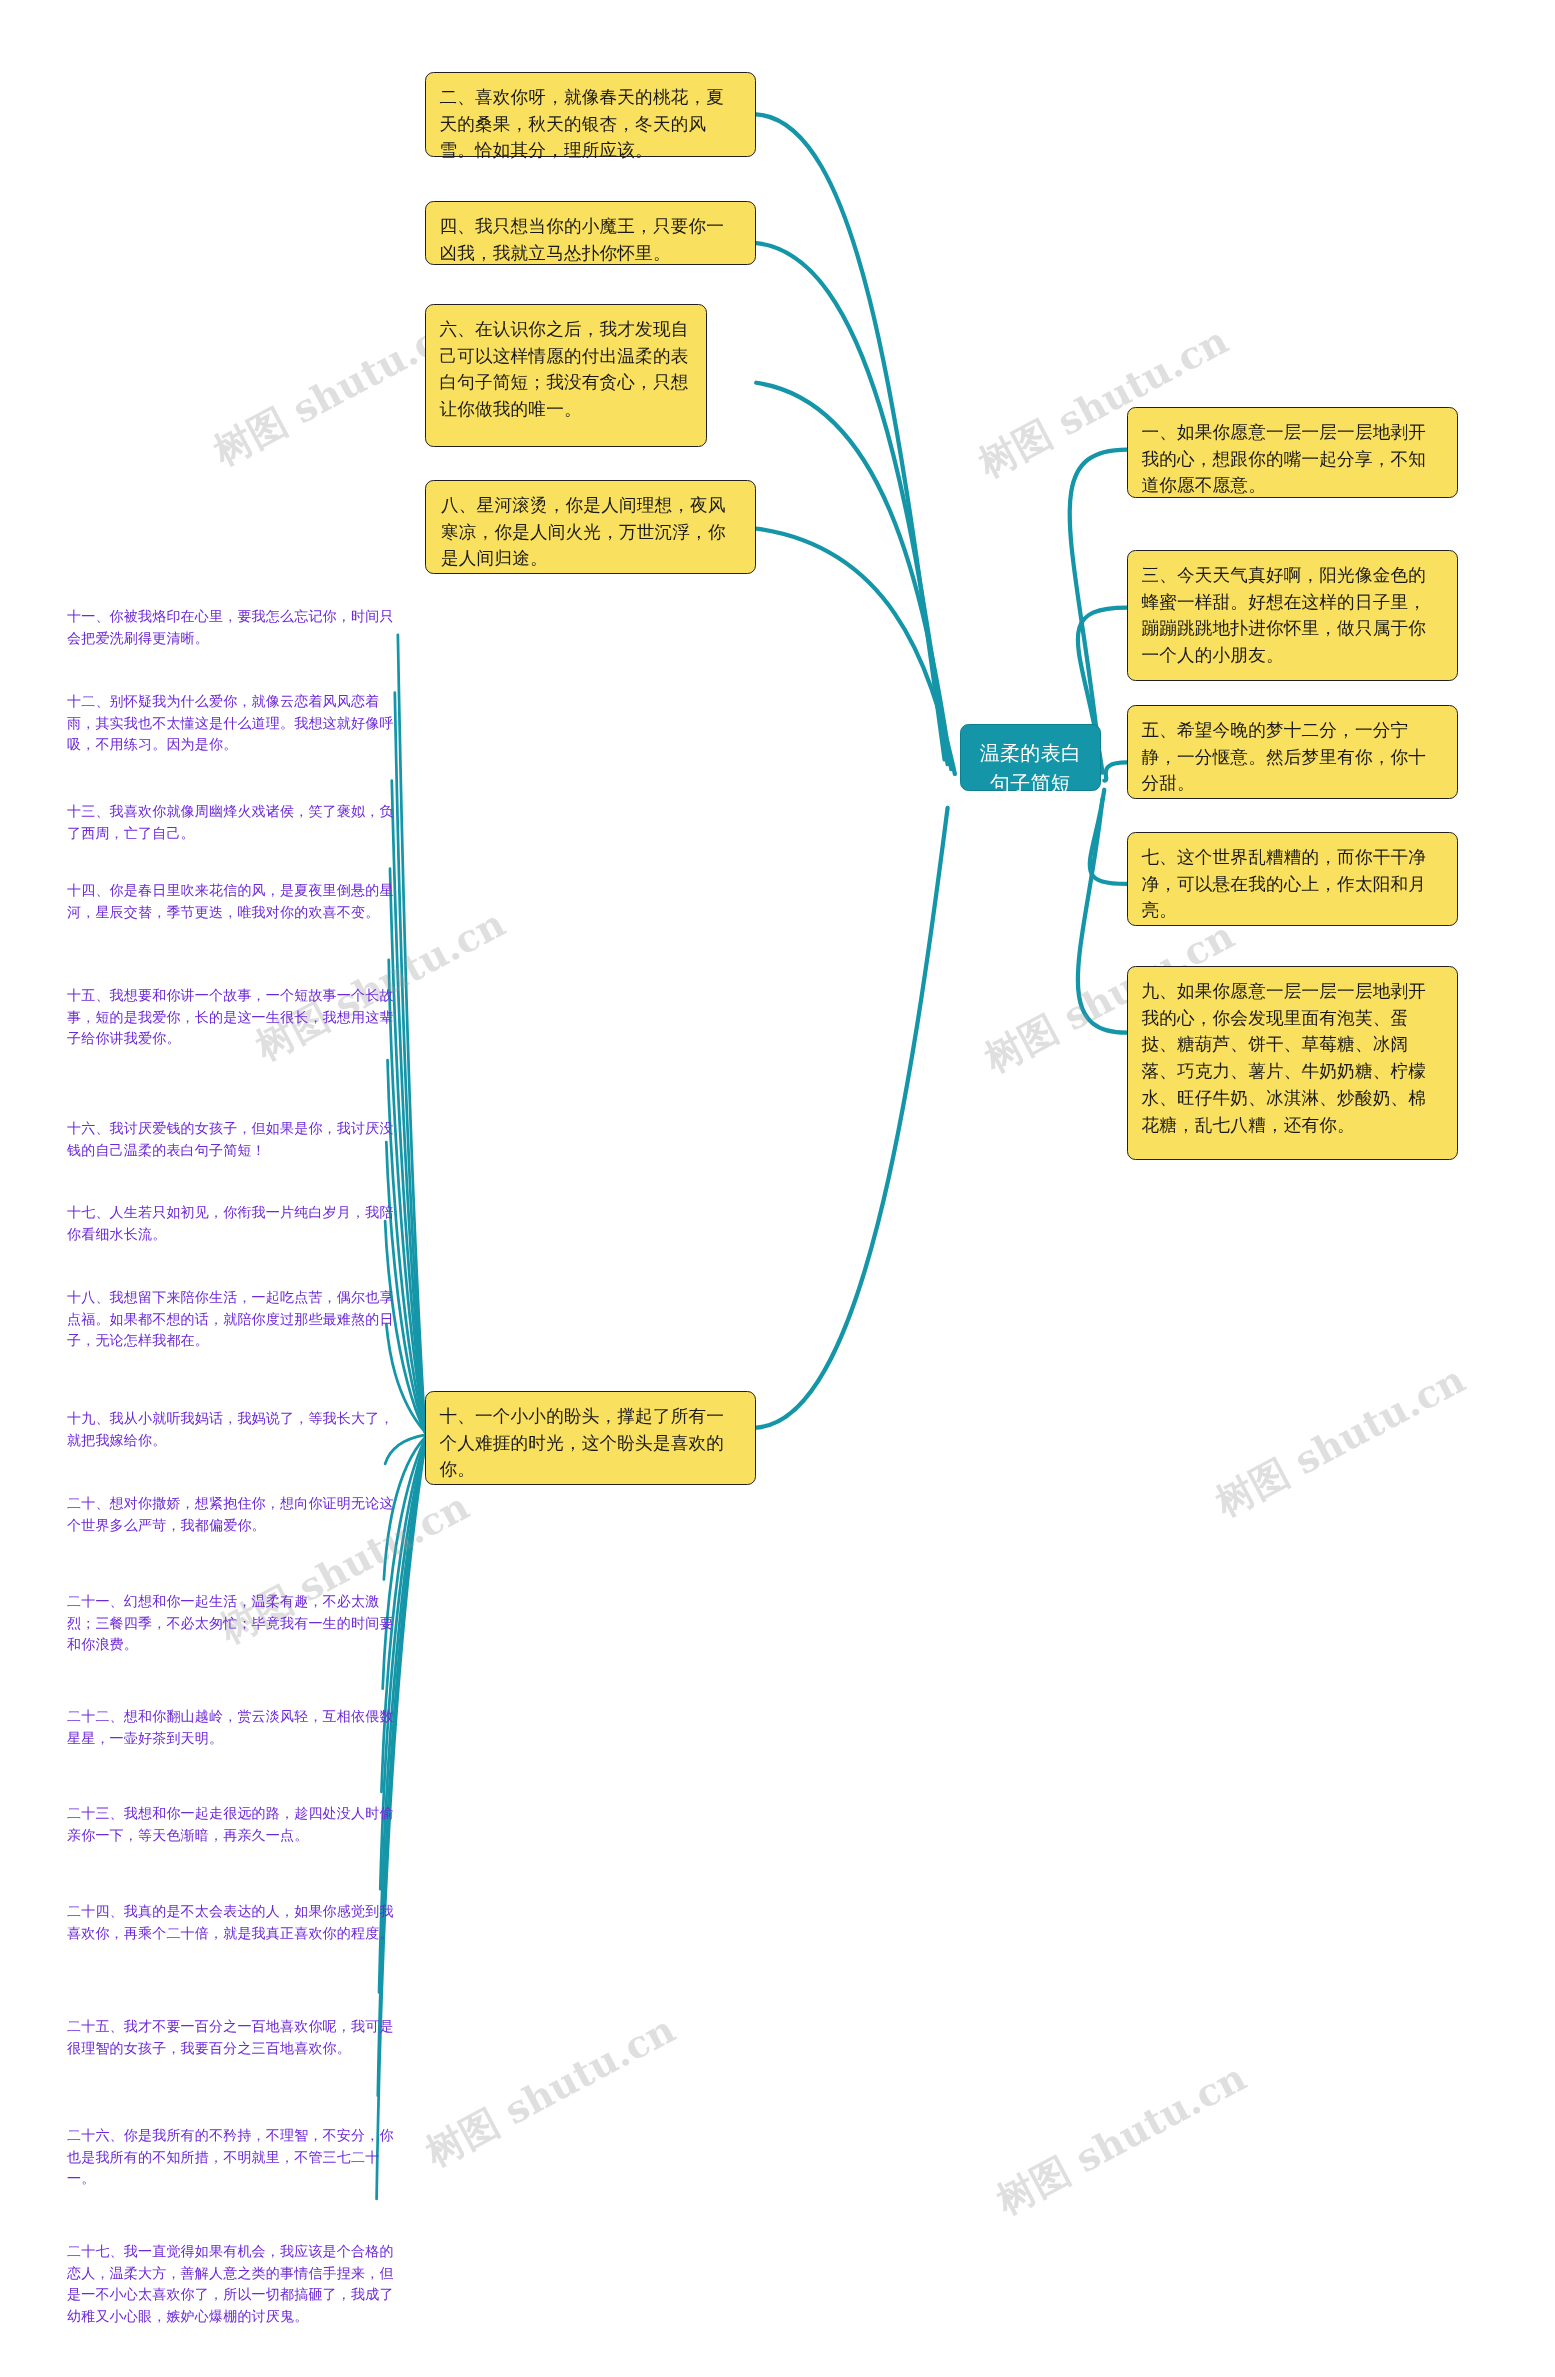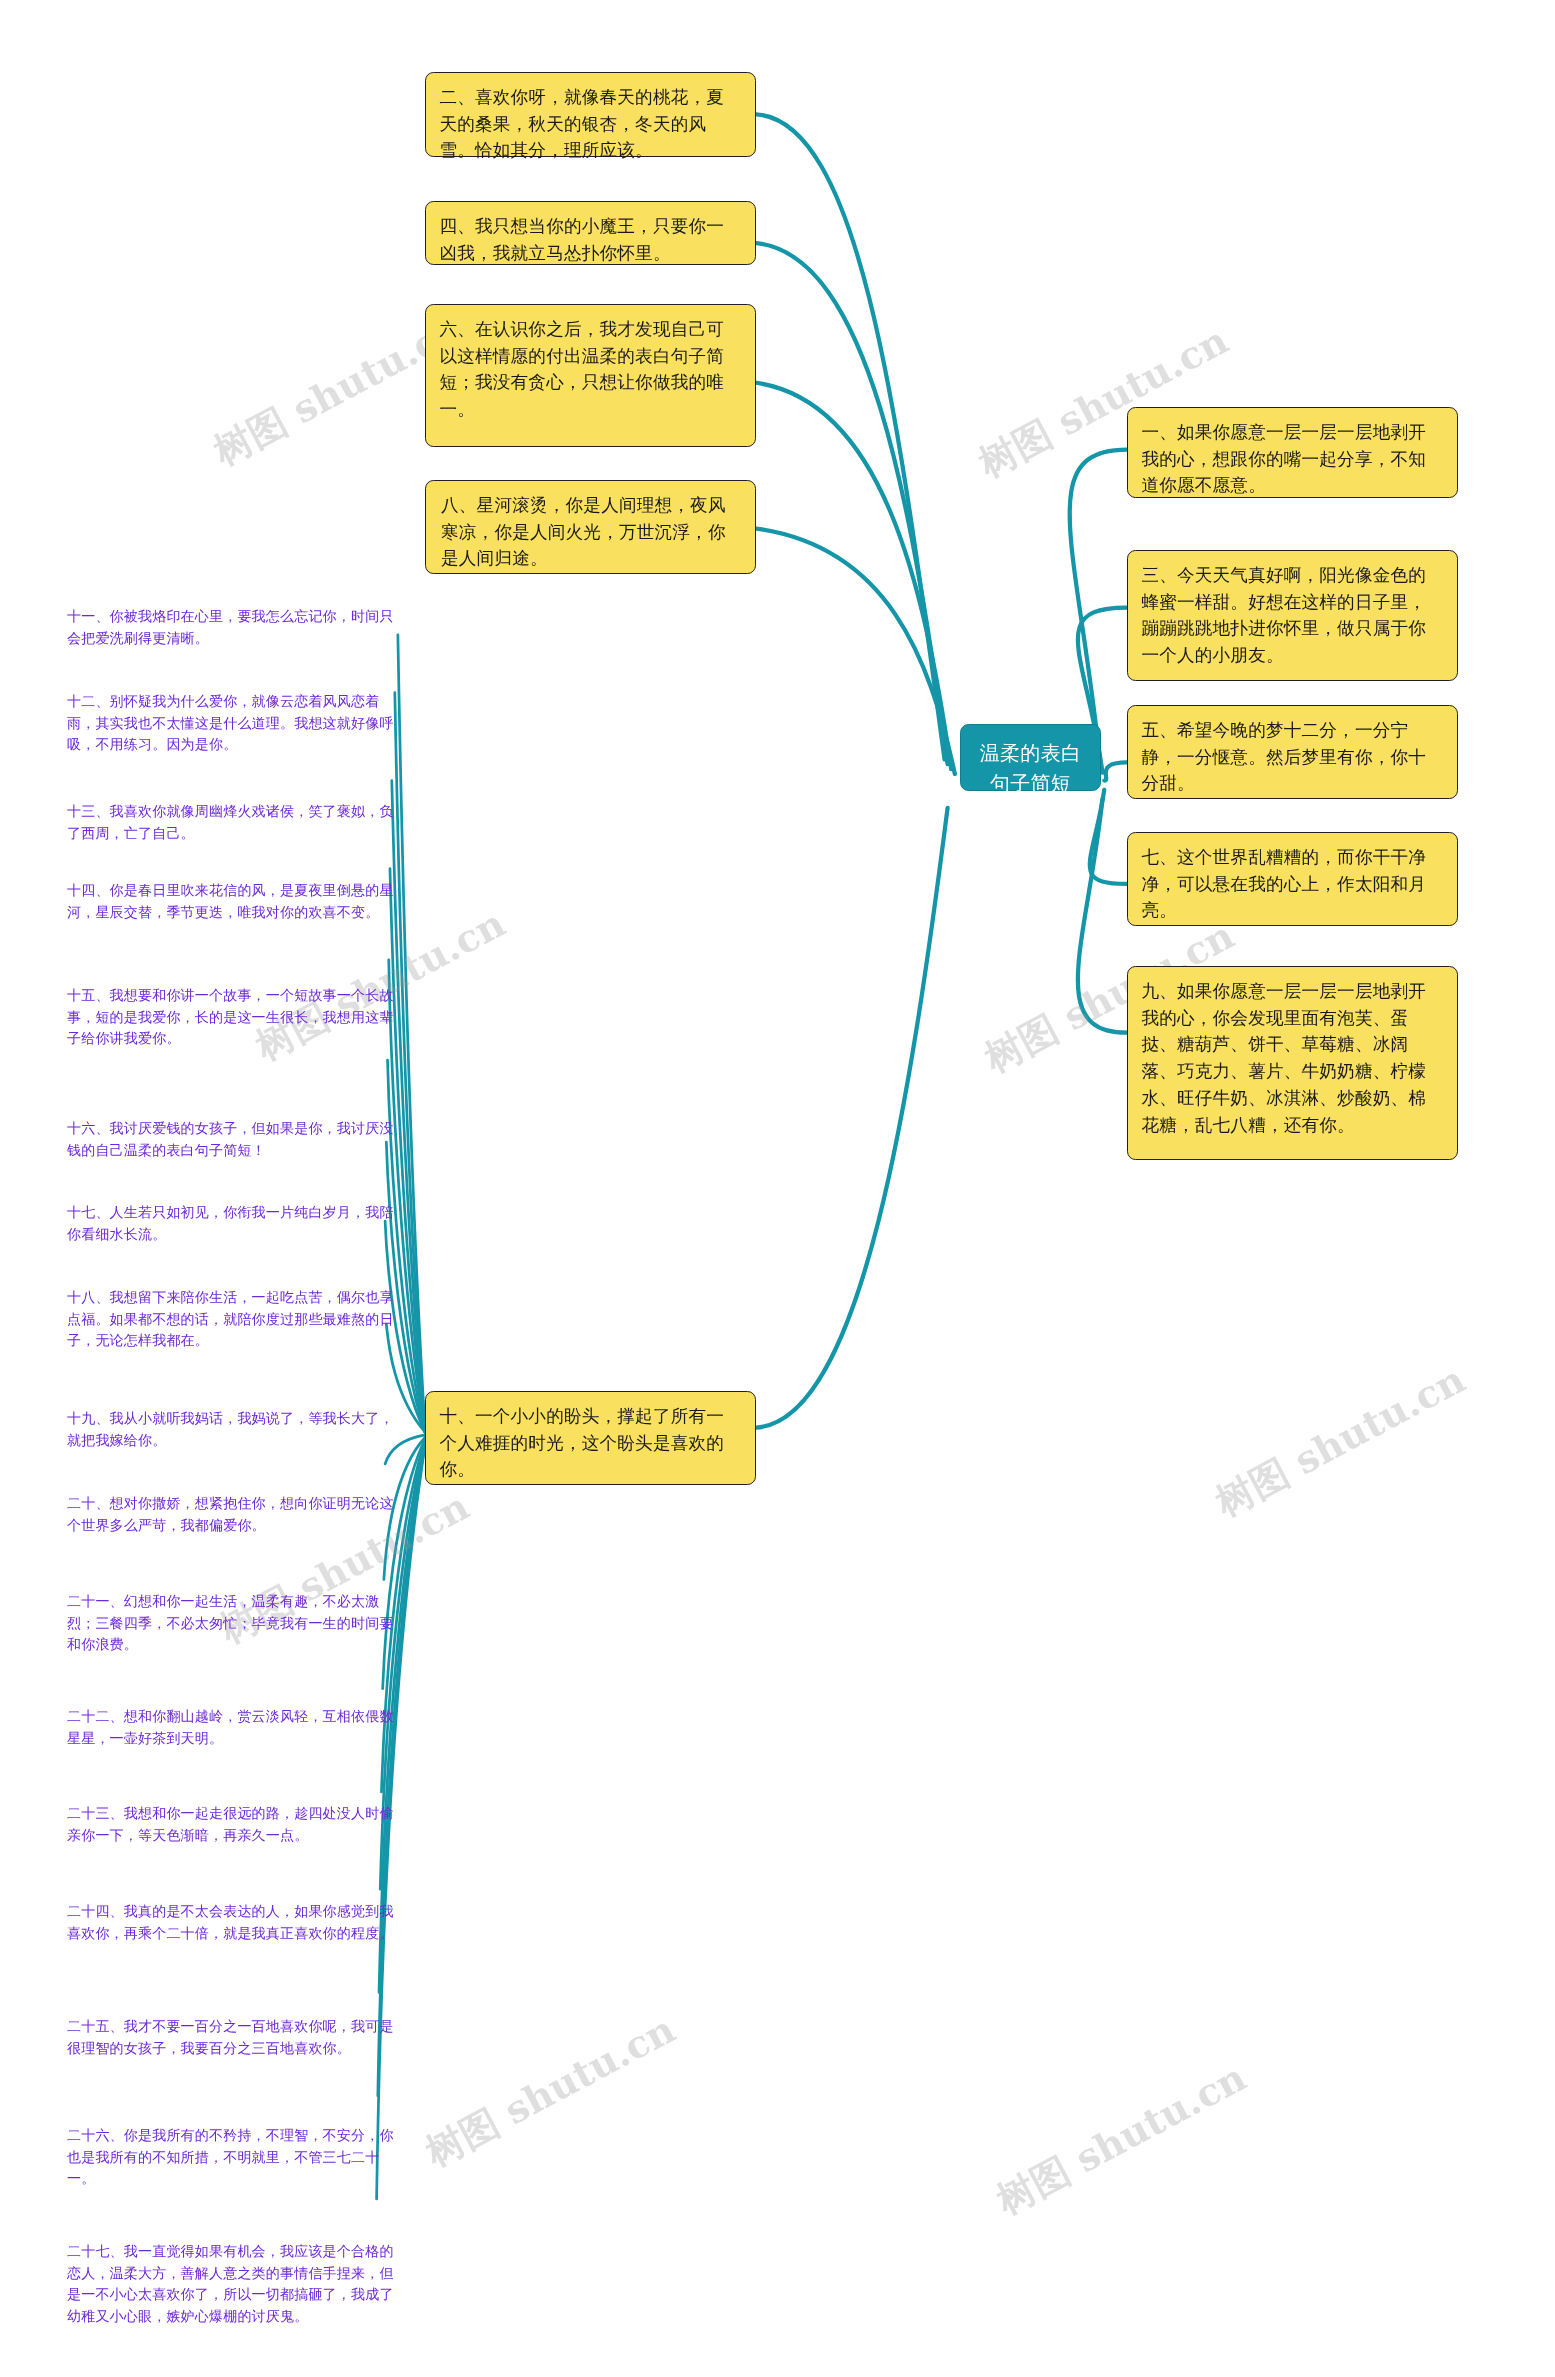--- a/index.html
+++ b/index.html
@@ -79,21 +79,21 @@
   <div class="wm" style="left:1203px;top:1416px;">树图 shutu.cn</div>
   <div class="wm" style="left:413px;top:2066px;">树图 shutu.cn</div>
   <div class="wm" style="left:984px;top:2114px;">树图 shutu.cn</div>
 
   <div class="central" style="left:960px;top:724px;width:141px;height:67px;">温柔的表白句子简短(文言文表白的句子简短)</div>
 
   <div class="node" style="left:425px;top:72px;width:331px;height:85px;">二、喜欢你呀，就像春天的桃花，夏天的桑果，秋天的银杏，冬天的风雪。恰如其分，理所应该。</div>
 
   <div class="node" style="left:425px;top:201px;width:331px;height:64px;">四、我只想当你的小魔王，只要你一凶我，我就立马怂扑你怀里。</div>
 
-  <div class="node" style="left:425px;top:304px;width:331px;height:143px;">六、在认识你之后，我才发现自己可以这样情愿的付出温柔的表白句子简短；我没有贪心，只想让你做我的唯一。</div>
+  <div class="node" style="left:425px;top:304px;width:282px;height:143px;">六、在认识你之后，我才发现自己可以这样情愿的付出温柔的表白句子简短；我没有贪心，只想让你做我的唯一。</div>
 
   <div class="node" style="left:425px;top:480px;width:331px;height:94px;padding-left:15px;">八、星河滚烫，你是人间理想，夜风寒凉，你是人间火光，万世沉浮，你是人间归途。</div>
 
   <div class="node" style="left:425px;top:1391px;width:331px;height:94px;">十、一个小小的盼头，撑起了所有一个人难捱的时光，这个盼头是喜欢的你。</div>
 
   <div class="node" style="left:1127px;top:407px;width:331px;height:91px;">一、如果你愿意一层一层一层地剥开我的心，想跟你的嘴一起分享，不知道你愿不愿意。</div>
 
   <div class="node" style="left:1127px;top:550px;width:331px;height:131px;">三、今天天气真好啊，阳光像金色的蜂蜜一样甜。好想在这样的日子里，蹦蹦跳跳地扑进你怀里，做只属于你一个人的小朋友。</div>
 
   <div class="node" style="left:1127px;top:705px;width:331px;height:94px;">五、希望今晚的梦十二分，一分宁静，一分惬意。然后梦里有你，你十分甜。</div>

